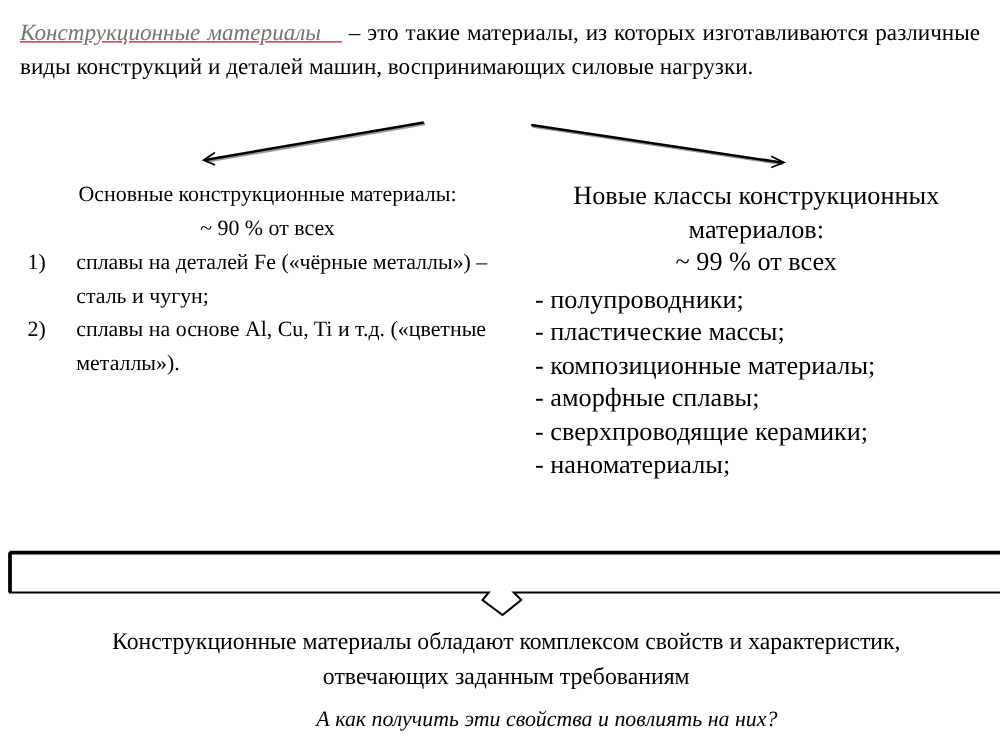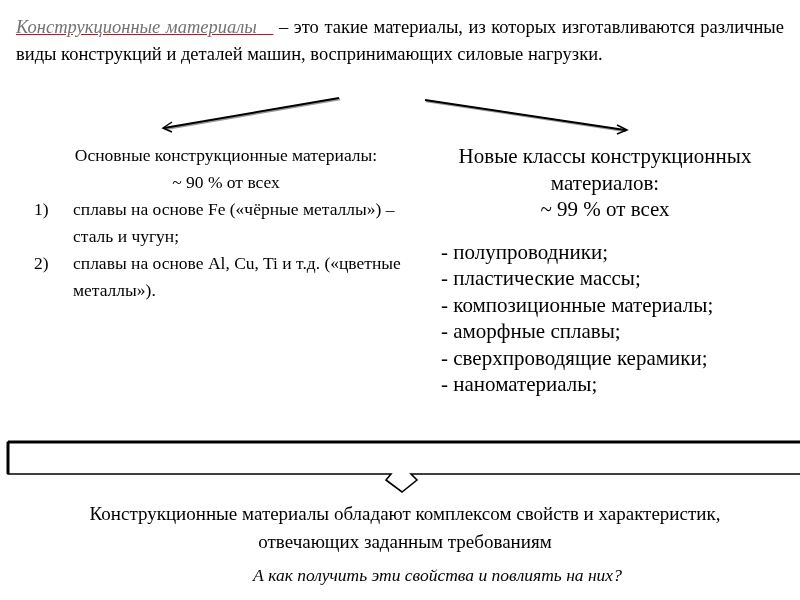--- a/index.html
+++ b/index.html
@@ -39,21 +39,21 @@
     .arrows {
       position: absolute;
       left: 0;
       top: 0;
       width: 800px;
       height: 600px;
       pointer-events: none;
     }
     .left-col {
       position: absolute;
-      left: 24px;
+      left: 12px;
       top: 142px;
       width: 404px;
       font-size: 17.5px;
       line-height: 27px;
     }
     .left-col .head {
       text-align: center;
     }
     .left-col ol {
       list-style: none;
@@ -79,21 +79,21 @@
       top: 143px;
       width: 370px;
       font-size: 21px;
       line-height: 26.5px;
     }
     .right-col .head {
       text-align: center;
     }
     .right-col ul {
       list-style: none;
-      margin: 16px;
+      margin: 3px;
       padding: 0 0 0 5px;
     }
     .conclusion {
       position: absolute;
       left: 20px;
       top: 500px;
       width: 770px;
       text-align: center;
       font-size: 19px;
       line-height: 28px;
@@ -134,21 +134,21 @@
     <line x1="8" y1="442" x2="8" y2="474" stroke="#000" stroke-width="3"></line>
   </g>
 </svg>
 
 <div class="left-col">
   <div class="head">Основные конструкционные материалы:</div>
   <div class="head">~ 90 % от всех</div>
   <ol>
     <li>
       <span class="num">1)</span>
-      <span class="txt">сплавы на основе Fe («чёрные металлы») – сталь и чугун;</span>
+      <span class="txt">сплавы на деталей Fe («чёрные металлы») – сталь и чугун;</span>
     </li>
     <li>
       <span class="num">2)</span>
       <span class="txt">сплавы на основе Al, Cu, Ti и т.д. («цветные металлы»).</span>
     </li>
   </ol>
 </div>
 
 <div class="right-col">
   <div class="head">Новые классы конструкционных материалов:</div>

